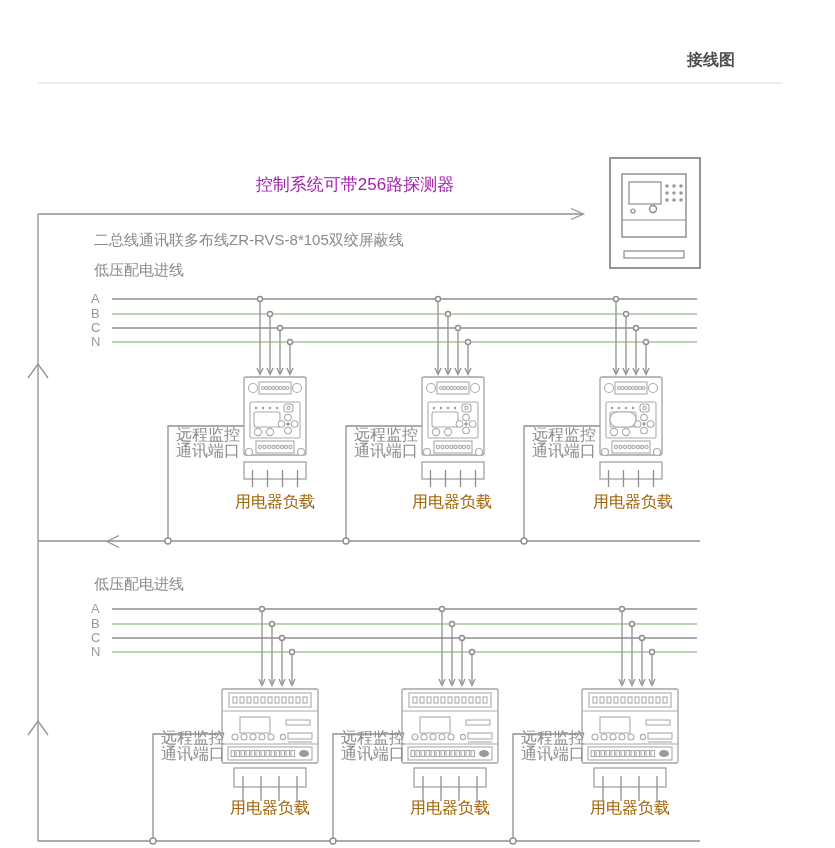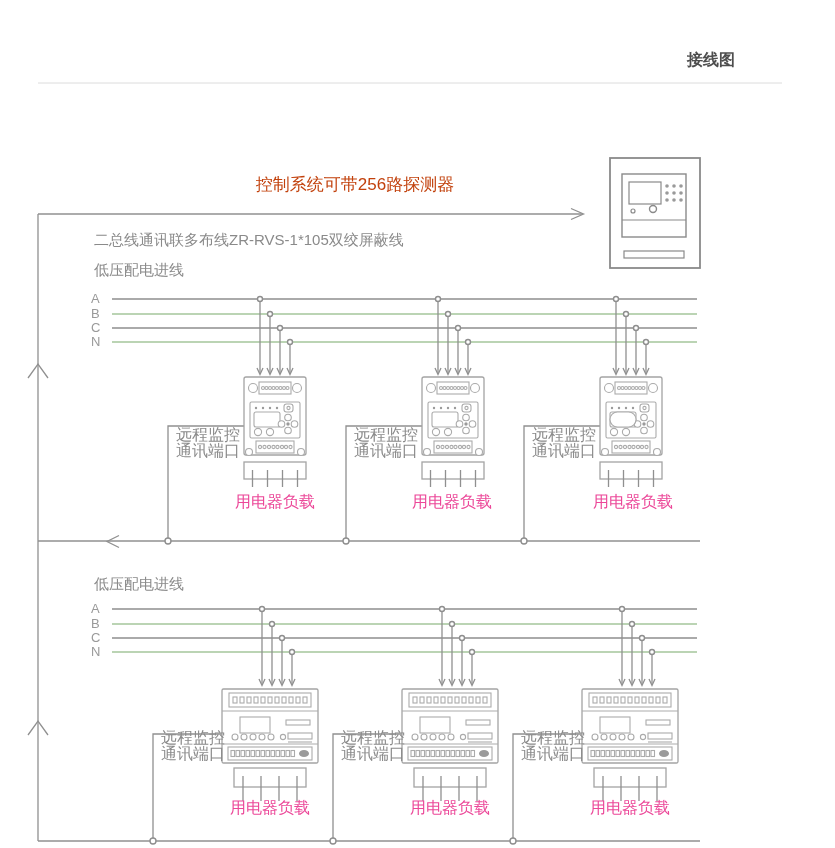--- a/index.html
+++ b/index.html
@@ -1,26 +1,26 @@
 <!DOCTYPE html>
 <html><head>
 <meta charset="utf-8">
 <style>
   html,body{margin:0;padding:0;background:#fff;}
   .canvas{position:relative;width:782px;height:848px;background:#fff;overflow:hidden;
           font-family:"Liberation Sans","DejaVu Sans",sans-serif;margin-top:31px;}
   .diagram-svg{position:absolute;left:0;top:0;}
   .label{position:absolute;color:#8a8a8a;white-space:nowrap;}
   .page-title{right:47px;top:19px;font-size:16px;font-weight:700;color:#4e4e4e;}
-  .heading{left:205px;top:142px;width:300px;text-align:center;font-size:17px;color:#c2410c;}
+  .heading{left:205px;top:142px;width:300px;text-align:center;font-size:17px;color:#a21caf;}
   .subtitle{left:94px;top:200px;font-size:15px;}
   .feeder{font-size:15px;text-align:right;}
   .phase{font-size:13px;color:#9a9a9a;}
   .port-label{font-size:16px;line-height:16px;}
-  .load-label{width:100px;text-align:center;font-size:16px;color:#ec4899;}
+  .load-label{width:100px;text-align:center;font-size:16px;color:#a16207;}
   
   .w{stroke:#909090;stroke-width:1.3;fill:none;}
   .pg{stroke:#8e8e8e;stroke-width:1.4;fill:none;}
   .pgr{stroke:#a5c69b;stroke-width:1.4;fill:none;}
   .dev{stroke:#a4a4a4;stroke-width:1.3;fill:#fff;}
   .devt{stroke:#ababab;stroke-width:1.1;fill:#fff;}
   .fillg{fill:#9a9a9a;stroke:none;}
   .node{fill:#fff;stroke:#8e8e8e;stroke-width:1.4;}
   .panel{stroke:#8a8a8a;fill:#fff;}
   .hdr{stroke:#dcdcdc;stroke-width:1;}
@@ -216,21 +216,21 @@
         <circle class="fillg" cx="681" cy="169" r="1.8"></circle>
       <circle class="panel" cx="633" cy="180" r="2" stroke-width="1.2"></circle>
       <circle class="panel" cx="653" cy="178" r="3.5" stroke-width="1.4"></circle>
       <line class="panel" x1="622" y1="189" x2="686" y2="189" stroke-width="1.2"></line>
       <rect class="panel" x="624" y="220" width="60" height="7" stroke-width="1.2"></rect>
     </g>
   </svg>
 
   <div class="label page-title">接线图</div>
   <div class="label heading">控制系统可带256路探测器</div>
-  <div class="label subtitle">二总线通讯联多布线ZR-RVS-1*105双绞屏蔽线</div>
+  <div class="label subtitle">二总线通讯联多布线ZR-RVS-8*105双绞屏蔽线</div>
   <div class="label feeder" style="left:94px;top:230px;">低压配电进线</div>
   <div class="label feeder" style="left:94px;top:544px;">低压配电进线</div>
 
   <div class="label phase" style="left:91px;top:260px;">A</div>
   <div class="label phase" style="left:91px;top:275px;">B</div>
   <div class="label phase" style="left:91px;top:289px;">C</div>
   <div class="label phase" style="left:91px;top:303px;">N</div>
 
   <div class="label phase" style="left:91px;top:570px;">A</div>
   <div class="label phase" style="left:91px;top:585px;">B</div>

